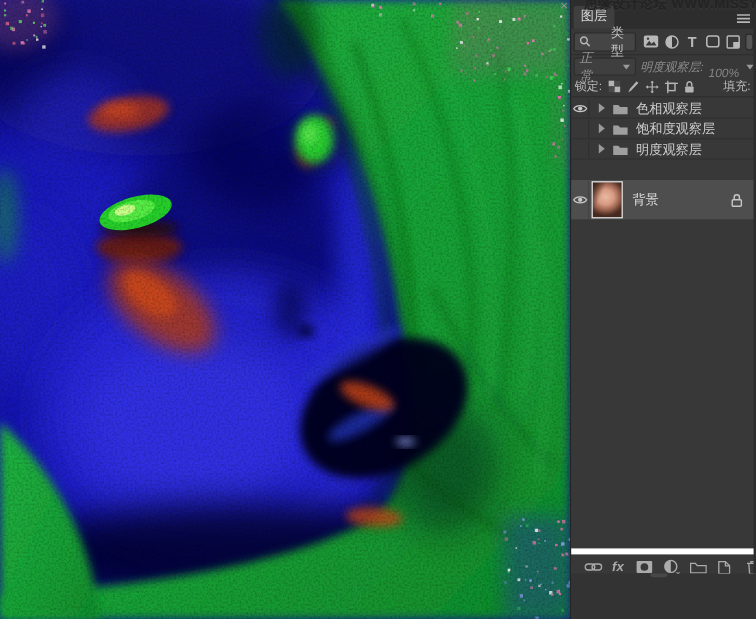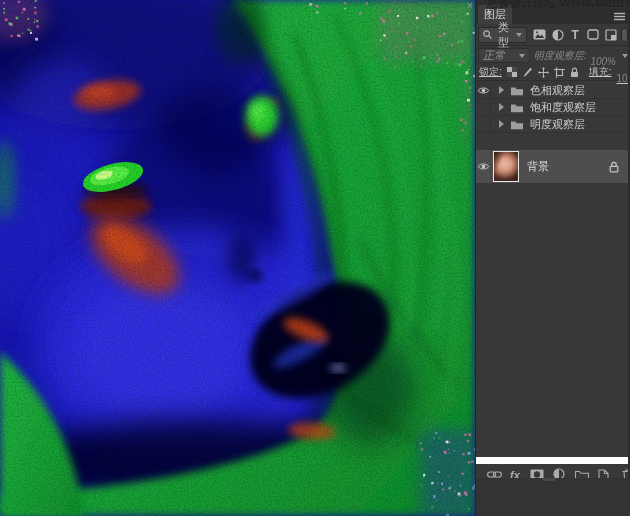--- a/index.html
+++ b/index.html
@@ -16,34 +16,34 @@
   .panel{position:absolute;left:475px;top:0;width:155px;height:516px;background:#383838;
          border-left:1px solid #242424;box-sizing:border-box;color:#c8c8c8;}
   .panel .edge{position:absolute;right:0;top:0;width:2px;height:478px;background:#2c2c2c;}
   .tabbar{position:absolute;left:0;top:0;width:100%;height:24px;background:#2d2d2d;}
   .tab{position:absolute;left:2px;top:5px;height:19px;padding:0 6px;background:#3f3f3f;
        font-size:11px;line-height:19px;color:#d8d8d8;border-radius:2px 2px 0 0;}
   .panel-menu{position:absolute;right:5px;top:7px;}
   .row{position:absolute;left:0;width:100%;display:flex;align-items:center;box-sizing:border-box;}
   .filter-row{top:24px;height:22px;border-bottom:1px solid #2e2e2e;padding:0 2px;}
   .dd{display:flex;align-items:center;background:#454545;border:1px solid #2a2a2a;border-radius:2px;
-      height:16px;box-sizing:border-box;padding:0 4px;gap:6px;font-size:11px;color:#c4c4c4;}
+      height:16px;box-sizing:border-box;padding:0 4px;gap:17px;font-size:11px;color:#c4c4c4;}
   .chev{width:0;height:0;border-left:3px solid transparent;border-right:3px solid transparent;
         border-top:4px solid #9a9a9a;margin-left:2px;}
   .kind-dd{width:52px;}
   .fico{width:19px;height:18px;display:flex;align-items:center;justify-content:center;}
   .fico.type-t{font-size:12px;font-weight:bold;color:#b8b8b8;}
   .ftoggle{margin-left:2px;width:7px;height:14px;border-radius:3px;background:#555;
            border:1px solid #2a2a2a;box-sizing:border-box;}
   .blend-row{top:47px;height:17px;padding:0 2px;gap:4px;font-style:italic;}
   .blend-dd{width:72px;height:15px;background:#3f3f3f;border:1px solid #2d2d2d;justify-content:space-between;
             color:#949494;}
   .dimlbl{font-size:10px;color:#8e8e8e;white-space:nowrap;}
   .dimval{font-size:10px;color:#858585;margin-top:12px;}
-  .lock-row{top:64px;height:17px;padding:0 3px;gap:5px;border-bottom:1px solid #2e2e2e;text-decoration:underline;}
+  .lock-row{top:64px;height:17px;padding:0 3px;gap:5px;border-bottom:1px solid #2e2e2e;}
   .locklbl{font-size:10px;color:#bdbdbd;white-space:nowrap;}
   .lico{display:flex;align-items:center;justify-content:center;width:13px;height:13px;}
   
   .lrow{position:absolute;left:0;width:100%;height:17px;display:flex;align-items:center;
         border-bottom:1px solid #313131;box-sizing:border-box;}
   .lrow .well{width:14px;height:15px;display:flex;align-items:center;justify-content:center;
               border-right:1px solid #303030;flex:none;}
   .caret{width:0;height:0;border-top:4px solid transparent;border-bottom:4px solid transparent;
          border-left:5px solid #9a9a9a;margin:0 6px 0 8px;flex:none;}
   .foldico{flex:none;margin-right:6px;display:flex;}
@@ -51,21 +51,21 @@
   .bg-row{height:33px;background:#4e4e4e;border-bottom:none;}
   .bg-row .well{height:32px;border-right:1px solid #434343;}
   .thumb{flex:none;width:24px;height:29px;margin-left:2px;border:1px solid #e8e8e8;box-sizing:content-box;
          background:
            linear-gradient(115deg,#3a2218 0%,rgba(58,34,24,0) 32%),
            radial-gradient(70% 55% at 45% 42%, #e9b9a2 0%, #d79a82 40%, #9c6450 68%, #5f3a2c 88%, #46281e 100%);}
   .bg-row .lname{margin-left:8px;color:#dedede;text-align:center;}
   .bg-lock{margin-left:auto;margin-right:11px;display:flex;}
   .list-empty{position:absolute;left:0;top:183px;width:100%;height:274px;background:#383838;}
   
-  .footer{position:absolute;left:0;top:457px;width:100%;height:21px;border-top:7px solid #ffffff;
+  .footer{position:absolute;left:0;top:457px;width:100%;height:21px;border-top:5px solid #ffffff;
           display:flex;align-items:center;background:#383838;}
   .fbtn{display:flex;align-items:center;justify-content:center;height:16px;}
   .fx{font-size:11px;font-style:italic;font-weight:bold;color:#ababab;}
   .panel-bottom{position:absolute;left:0;top:478px;width:100%;height:38px;background:#333;}
   .grip{position:absolute;left:66px;top:0;width:14px;height:3px;background:#484848;border-radius:0 0 2px 2px;}
 </style>
 </head>
 <body>
 
 <div class="app">
@@ -426,21 +426,21 @@
             <line x1="2.5" y1="0" x2="2.5" y2="11" stroke="#b4b4b4" stroke-width="1"></line>
             <line x1="0" y1="2.5" x2="11" y2="2.5" stroke="#b4b4b4" stroke-width="1"></line>
           </svg>
       </span>
       <span class="lico">
         <svg width="9" height="11" viewBox="0 0 9 11">
             <rect x="1" y="5" width="7" height="5" rx="0.8" fill="#b4b4b4"></rect>
             <path d="M2.5,5 V3.2 a2,2 0 0 1 4,0 V5" stroke="#b4b4b4" stroke-width="1.2" fill="none"></path>
           </svg>
       </span>
-      <span class="locklbl" style="margin-left:5px">填充:</span>
+      <span class="locklbl" style="margin-left:19px">填充:</span>
       <span class="dimval">100%</span>
 
     </div>
 
     <div class="lrow" style="top:82px">
       <span class="well">
         <svg width="13" height="9" viewBox="0 0 14 10">
             <path d="M1,5 C3.5,1.3 10.5,1.3 13,5 C10.5,8.7 3.5,8.7 1,5 Z" fill="none" stroke="#c8c8c8" stroke-width="1.1"></path>
             <circle cx="7" cy="5" r="2" fill="#c8c8c8"></circle>
           </svg>

